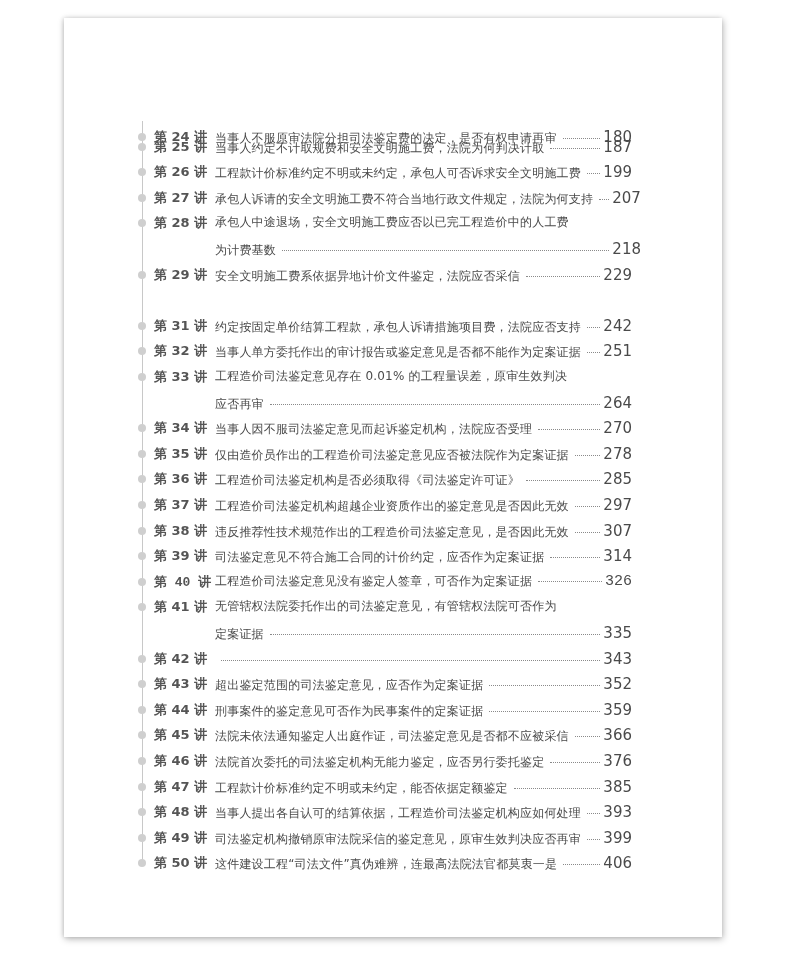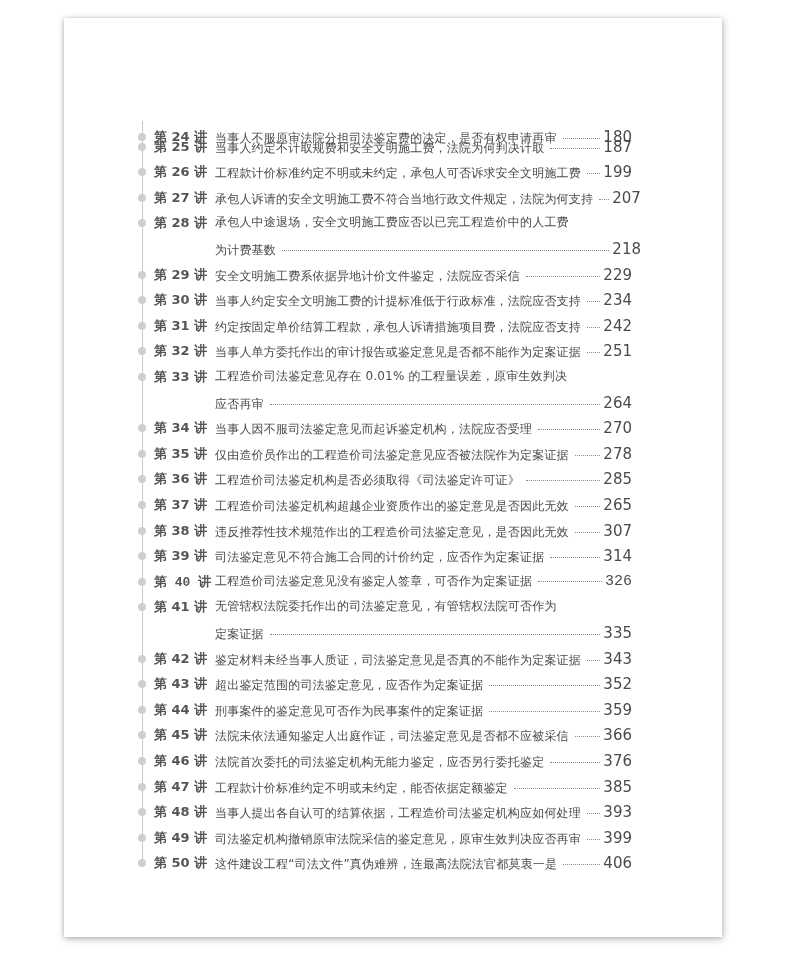--- a/index.html
+++ b/index.html
@@ -139,29 +139,20 @@
       </div>
       <div class="entry" style="top: 245.6px;">
         <span class="dot"></span>
         <span class="num">第 29 讲</span>
         <div class="line">
           <span class="title">安全文明施工费系依据异地计价文件鉴定，法院应否采信</span>
           <span class="leader"></span>
           <span class="page-num">229</span>
         </div>
       </div>
-      <div class="entry" style="top: 271.2px;">
-        <span class="dot"></span>
-        <span class="num">第 30 讲</span>
-        <div class="line">
-          <span class="title">当事人约定安全文明施工费的计提标准低于行政标准，法院应否支持</span>
-          <span class="leader"></span>
-          <span class="page-num">234</span>
-        </div>
-      </div>
       <div class="entry" style="top: 296.8px;">
         <span class="dot"></span>
         <span class="num">第 31 讲</span>
         <div class="line">
           <span class="title">约定按固定单价结算工程款，承包人诉请措施项目费，法院应否支持</span>
           <span class="leader"></span>
           <span class="page-num">242</span>
         </div>
       </div>
       <div class="entry" style="top: 322.4px;">
@@ -213,21 +204,21 @@
           <span class="leader"></span>
           <span class="page-num">285</span>
         </div>
       </div>
       <div class="entry" style="top: 476px;">
         <span class="dot"></span>
         <span class="num">第 37 讲</span>
         <div class="line">
           <span class="title">工程造价司法鉴定机构超越企业资质作出的鉴定意见是否因此无效</span>
           <span class="leader"></span>
-          <span class="page-num">265</span>
+          <span class="page-num">297</span>
         </div>
       </div>
       <div class="entry" style="top: 501.6px;">
         <span class="dot"></span>
         <span class="num">第 38 讲</span>
         <div class="line">
           <span class="title">违反推荐性技术规范作出的工程造价司法鉴定意见，是否因此无效</span>
           <span class="leader"></span>
           <span class="page-num">307</span>
         </div>
@@ -261,21 +252,20 @@
         <div class="line">
           <span class="title">定案证据</span>
           <span class="leader"></span>
           <span class="page-num">335</span>
         </div>
       </div>
       <div class="entry" style="top: 629.6px;">
         <span class="dot"></span>
         <span class="num">第 42 讲</span>
         <div class="line">
-          <span class="title">鉴定材料未经当事人质证，司法鉴定意见是否真的不能作为定案证据</span>
           <span class="leader"></span>
           <span class="page-num">343</span>
         </div>
       </div>
       <div class="entry" style="top: 655.2px;">
         <span class="dot"></span>
         <span class="num">第 43 讲</span>
         <div class="line">
           <span class="title">超出鉴定范围的司法鉴定意见，应否作为定案证据</span>
           <span class="leader"></span>

